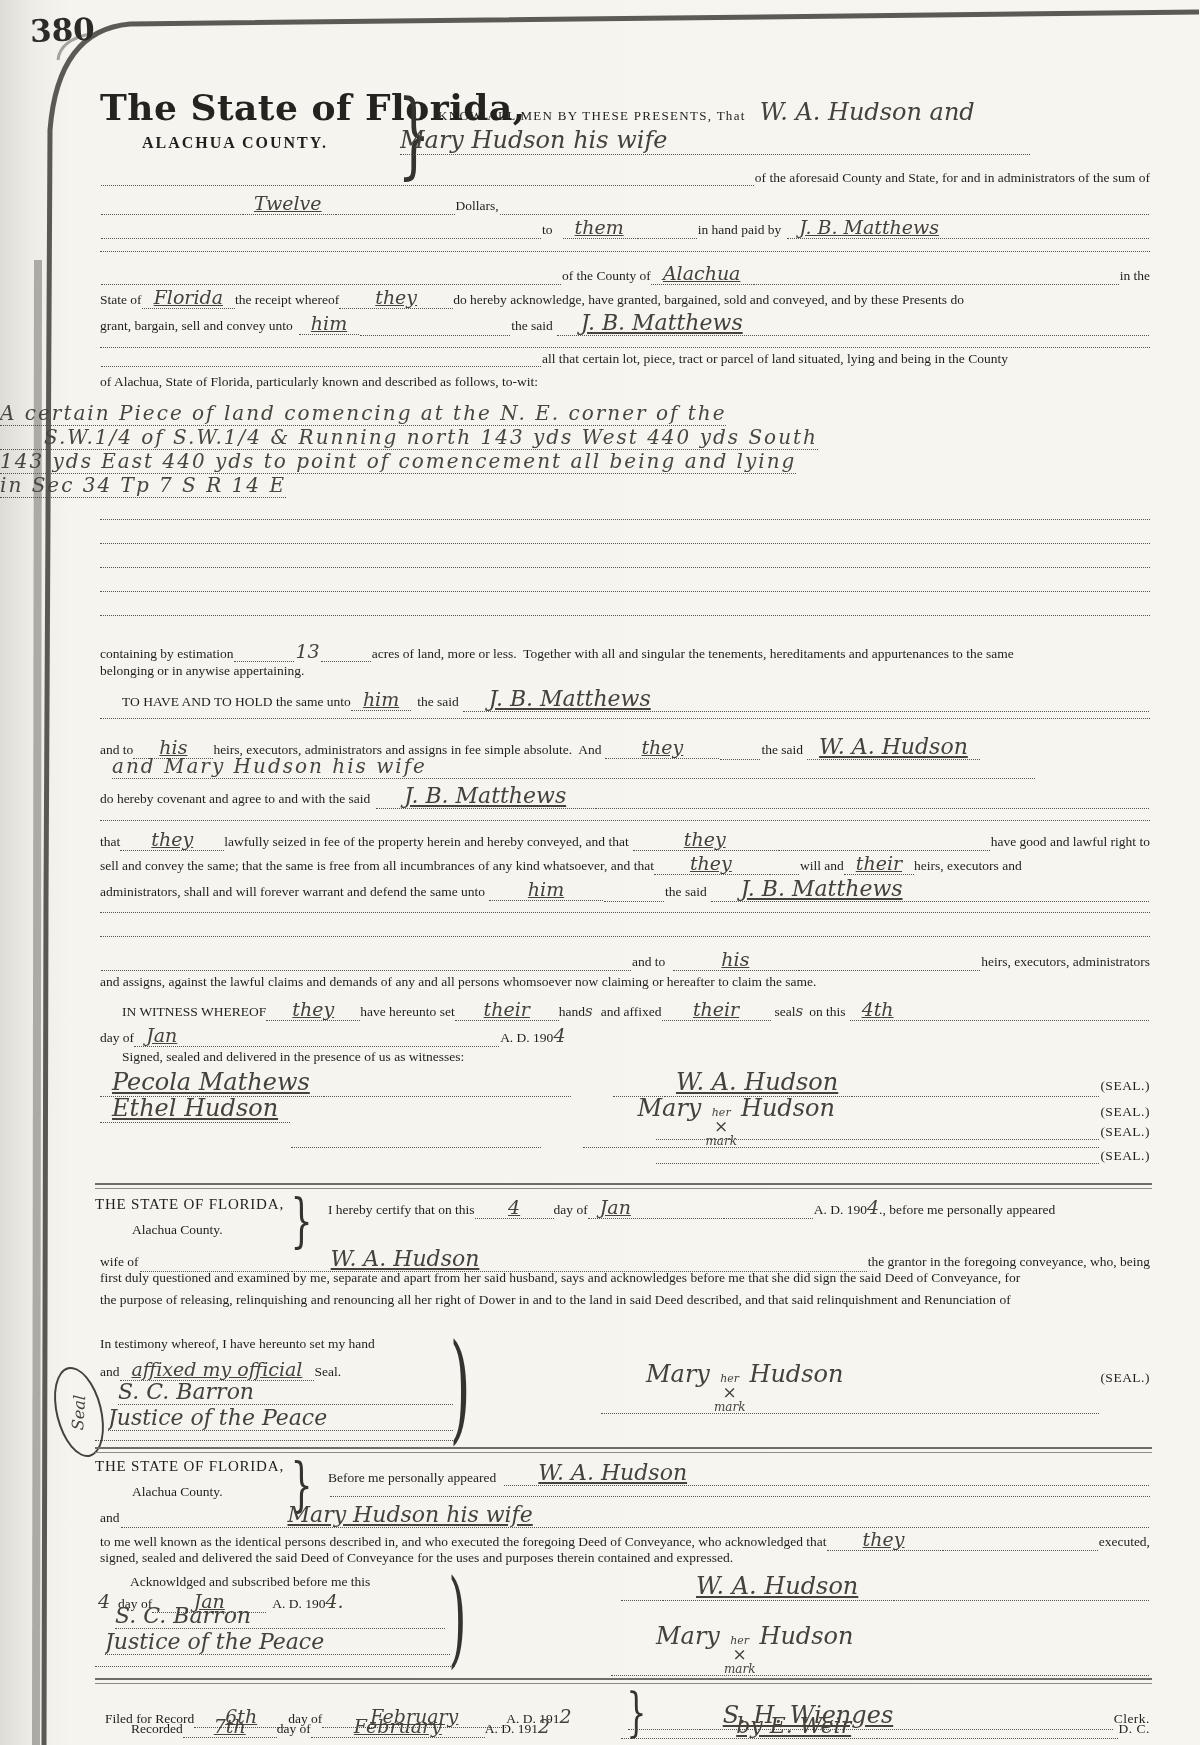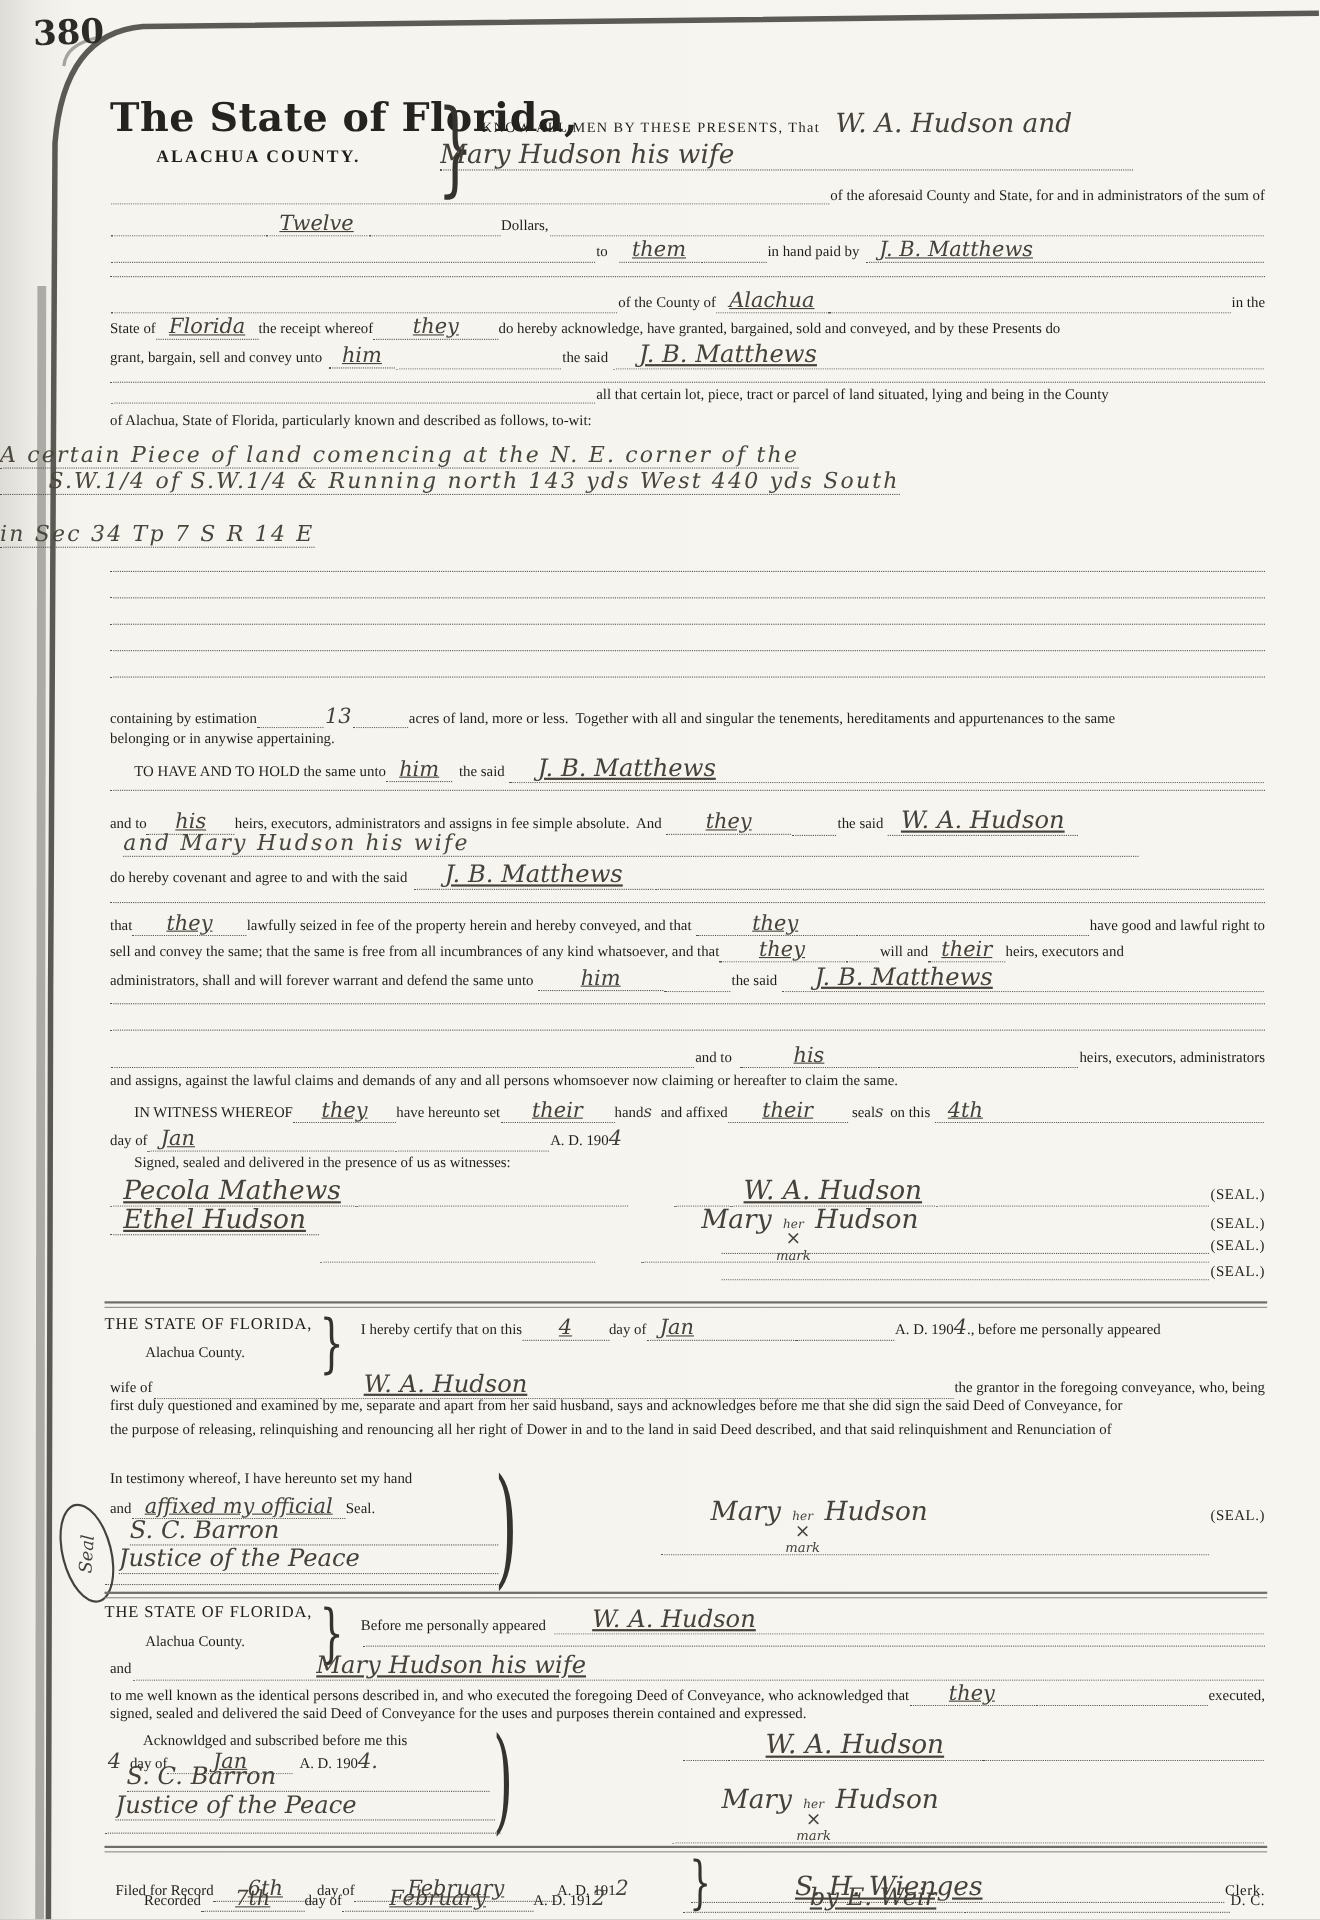--- a/index.html
+++ b/index.html
@@ -116,20 +116,23 @@
   <div class="l" style="top:374px;">
     <span class="p">of Alachua, State of Florida, particularly known and described as follows, to-wit:</span>
   </div>
 
   <div class="dotted" style="top:399px;height:26px;">
     <span class="hwdesc">A certain Piece of land comencing at the N. E. corner of the</span>
   </div>
   <div class="dotted" style="top:423px;height:26px;padding-left:44px;">
     <span class="hwdesc">S.W.1/4 of S.W.1/4 &amp; Running north 143 yds West 440 yds South</span>
   </div>
+  <div class="dotted" style="top:447px;height:26px;">
+    <span class="hwdesc">143 yds East 440 yds to point of comencement all being and lying</span>
+  </div>
   <div class="dotted" style="top:471px;height:26px;">
     <span class="hwdesc">in Sec 34 Tp 7 S R 14 E</span>
   </div>
 
   <div class="bl" style="top:519px;"></div>
   <div class="bl" style="top:543px;"></div>
   <div class="bl" style="top:567px;"></div>
   <div class="bl" style="top:591px;"></div>
   <div class="bl" style="top:615px;"></div>
 

